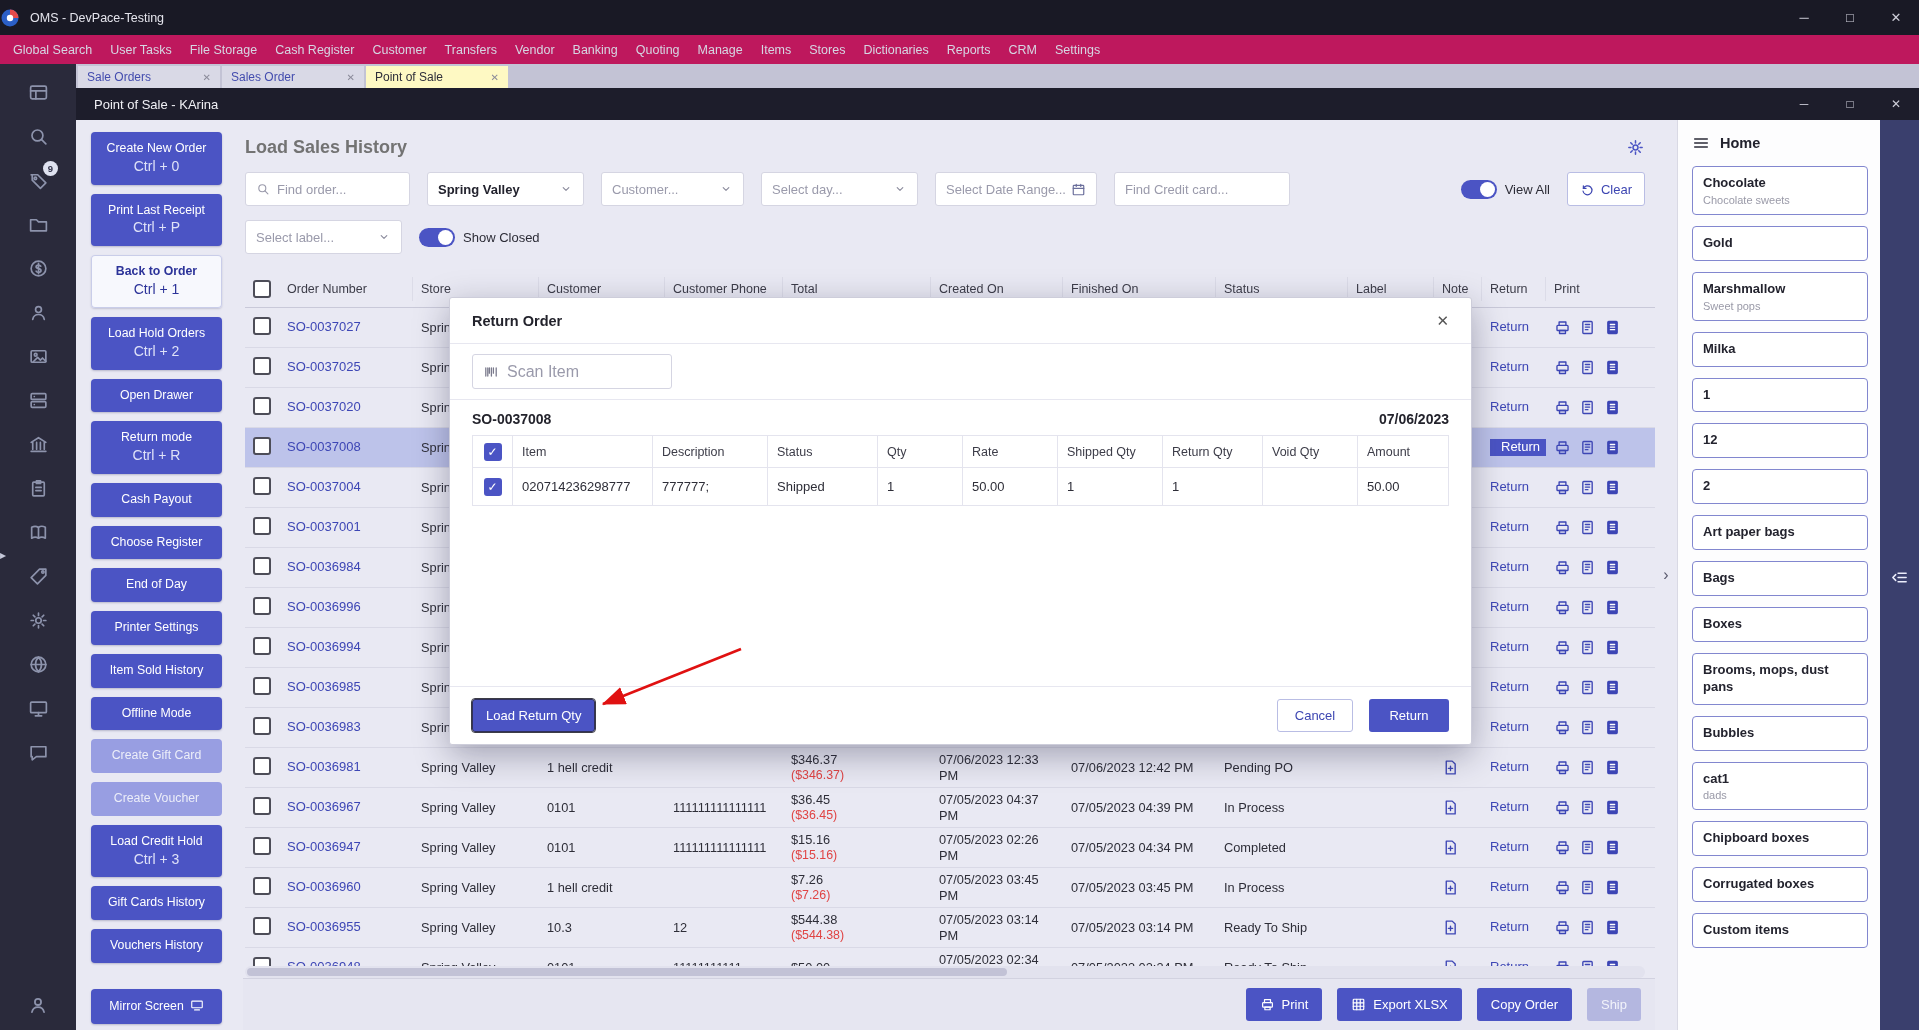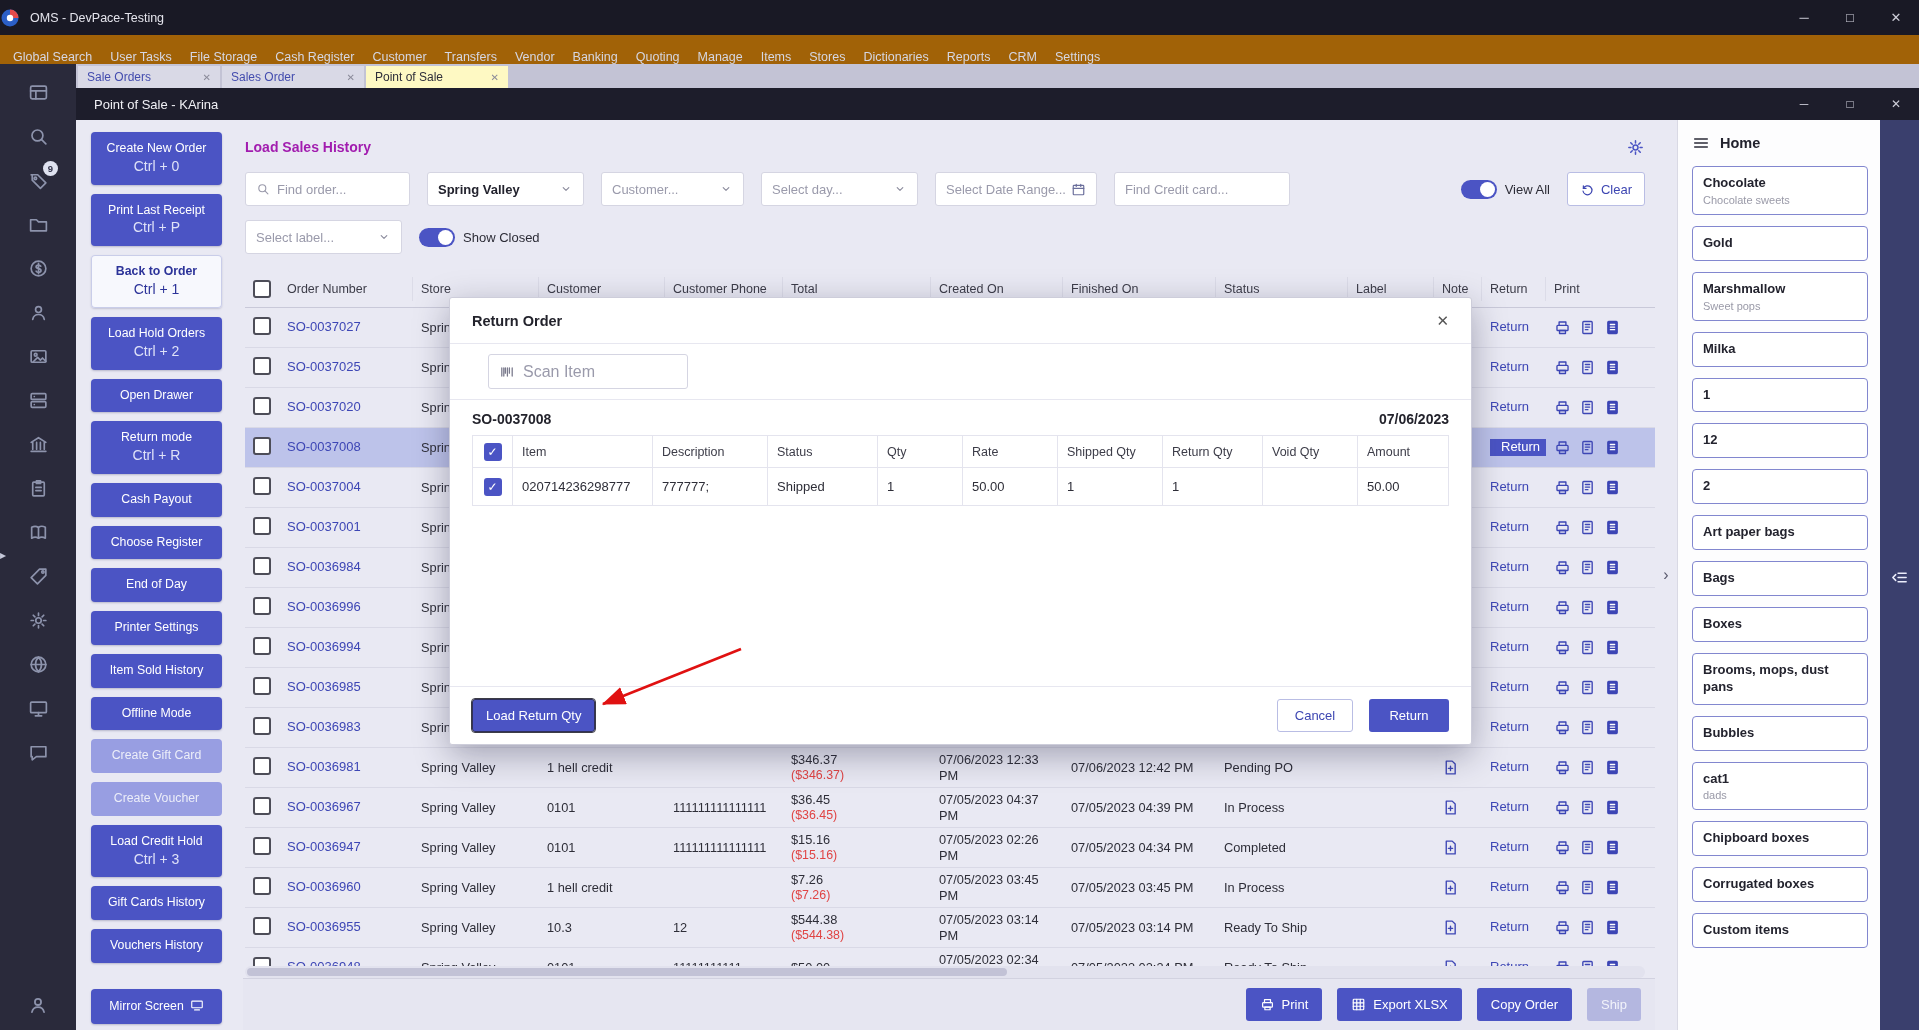--- a/index.html
+++ b/index.html
@@ -10,21 +10,21 @@
   svg.ic { fill:none; stroke:currentColor; stroke-width:1.6; stroke-linecap:round; stroke-linejoin:round; display:block; }
 
   
   .titlebar { height:35px; background:#191925; display:flex; align-items:center; color:#e8e8ee; }
   .applogo { width:20px; height:20px; margin-right:10px; }
   .apptitle { font-size:12.5px; color:#e4e4ec; }
   .wincontrols { margin-left:auto; display:flex; }
   .wc { width:46px; text-align:center; color:#cfcfda; font-size:13px; line-height:35px; }
   .wincontrols.small .wc { line-height:32px; font-size:12px; }
 
-  .menubar { height:29px; background:#a16207; display:flex; align-items:flex-end; padding-left:4px; }
+  .menubar { height:29px; background:#be185d; display:flex; align-items:center; padding-left:4px; }
   .mitem { color:#d6d7e3; font-size:12.5px; padding:0 9px; white-space:nowrap; }
 
   .app-row { display:flex; height:966px; }
 
   
   .navstrip { width:76px; background:#2a2a3b; position:relative; display:flex; flex-direction:column; align-items:center; padding-top:6px; flex-shrink:0; }
   .nav-ic { width:42px; height:44px; display:flex; align-items:center; justify-content:center; color:#8d93ac; position:relative; }
   .nav-ic svg { width:21px; height:21px; }
   .badge { position:absolute; top:3px; right:1px; width:15px; height:15px; border-radius:50%; background:#dfe2f0; color:#33344a; font-size:9.5px; font-weight:bold; display:flex; align-items:center; justify-content:center; }
   .nav-bottom { position:absolute; bottom:14px; color:#8d93ac; }
@@ -51,21 +51,21 @@
   .sbtn.active .sb-s { color:#2c3399; font-weight:400; }
   .sbtn.disabled { background:#989ee2; color:#eceef9; box-shadow:none; }
   .sliver { width:131px; height:6px; background:#4b54c4; border-radius:3px; margin-top:8px; opacity:.85; }
   .mic { display:inline-block; width:14px; height:14px; vertical-align:-2px; margin-left:6px; }
   .mic svg { width:14px; height:14px; }
   .version { font-size:11px; color:#3a3a44; margin-top:4px; }
 
   
   .content { flex:1; display:flex; flex-direction:column; min-width:0; padding-left:8px; }
   .content-head { height:44px; display:flex; align-items:center; padding:10px 10px 0 2px; }
-  .ctitle { font-size:14px; font-weight:700; color:#a21caf; }
+  .ctitle { font-size:18px; font-weight:700; color:#737373; }
   .gear { margin-left:auto; color:#4b54c4; }
   .gear svg { width:19px; height:19px; }
 
   .filters { display:flex; align-items:center; gap:17px; margin:8px 10px 0 2px; }
   .filters2 { display:flex; align-items:center; gap:17px; margin:14px 10px 0 2px; }
   .finput,.fselect { height:34px; background:#fff; border:1px solid #d5d5e2; border-radius:3px; display:flex; align-items:center; padding:0 10px; font-size:13px; color:#30303a; }
   .w-find { width:165px; } .w-store { width:157px; } .w-cust { width:143px; } .w-day { width:157px; }
   .w-range { width:162px; } .w-cc { width:176px; } .w-label { width:157px; }
   .ph { color:#9a9aab; }
   .val { font-weight:700; color:#23232e; }
@@ -125,21 +125,21 @@
   .rightstrip { width:39px; background:#3a3f6d; position:relative; flex-shrink:0; }
   .rs-icon { position:absolute; top:448px; left:10px; color:#eceefc; }
   .rs-icon svg { width:19px; height:19px; }
 
   
   .modal { position:absolute; left:449px; top:297px; width:1023px; height:448px; background:#fff; border:1px solid #cdcdda; border-radius:3px; box-shadow:0 10px 34px rgba(30,30,60,.35); z-index:50; display:flex; flex-direction:column; }
   .m-head { height:46px; display:flex; align-items:center; padding:0 22px; border-bottom:1px solid #e7e7f0; flex-shrink:0; }
   .m-title { font-size:14.5px; font-weight:700; color:#23232c; }
   .m-close { margin-left:auto; color:#555; font-size:15px; cursor:pointer; }
   .m-scanrow { padding:10px 22px; border-bottom:1px solid #e7e7f0; flex-shrink:0; }
-  .m-scan { width:200px; height:35px; border:1px solid #d5d5e2; border-radius:3px; display:flex; align-items:center; padding:0 10px; gap:8px;margin-left:16px; }
+  .m-scan { width:200px; height:35px; border:1px solid #d5d5e2; border-radius:3px; display:flex; align-items:center; padding:0 10px; gap:8px; }
   .m-sub { display:flex; align-items:center; padding:11px 22px 8px; font-size:14px; font-weight:700; color:#23232c; flex-shrink:0; }
   .m-date { margin-left:auto; }
   .m-table { flex:1; margin:0 22px; overflow:hidden; }
   .m-thead { display:flex; align-items:stretch; border:1px solid #e4e4ee; height:33px; }
   .m-tc { padding:0 9px; font-size:12.5px; color:#3c3c48; border-right:1px solid #e4e4ee; display:flex; align-items:center; flex-shrink:0; overflow:hidden; }
   .m-tc:last-child { border-right:none; }
   .m-trow { display:flex; align-items:stretch; border:1px solid #e4e4ee; border-top:none; height:38px; }
   .m-trow .m-tc { font-size:13px; color:#2e2e38; }
   .mcc { justify-content:center; }
   .m-foot { height:58px; border-top:1px solid #e7e7f0; display:flex; align-items:center; padding:0 22px; flex-shrink:0; }

